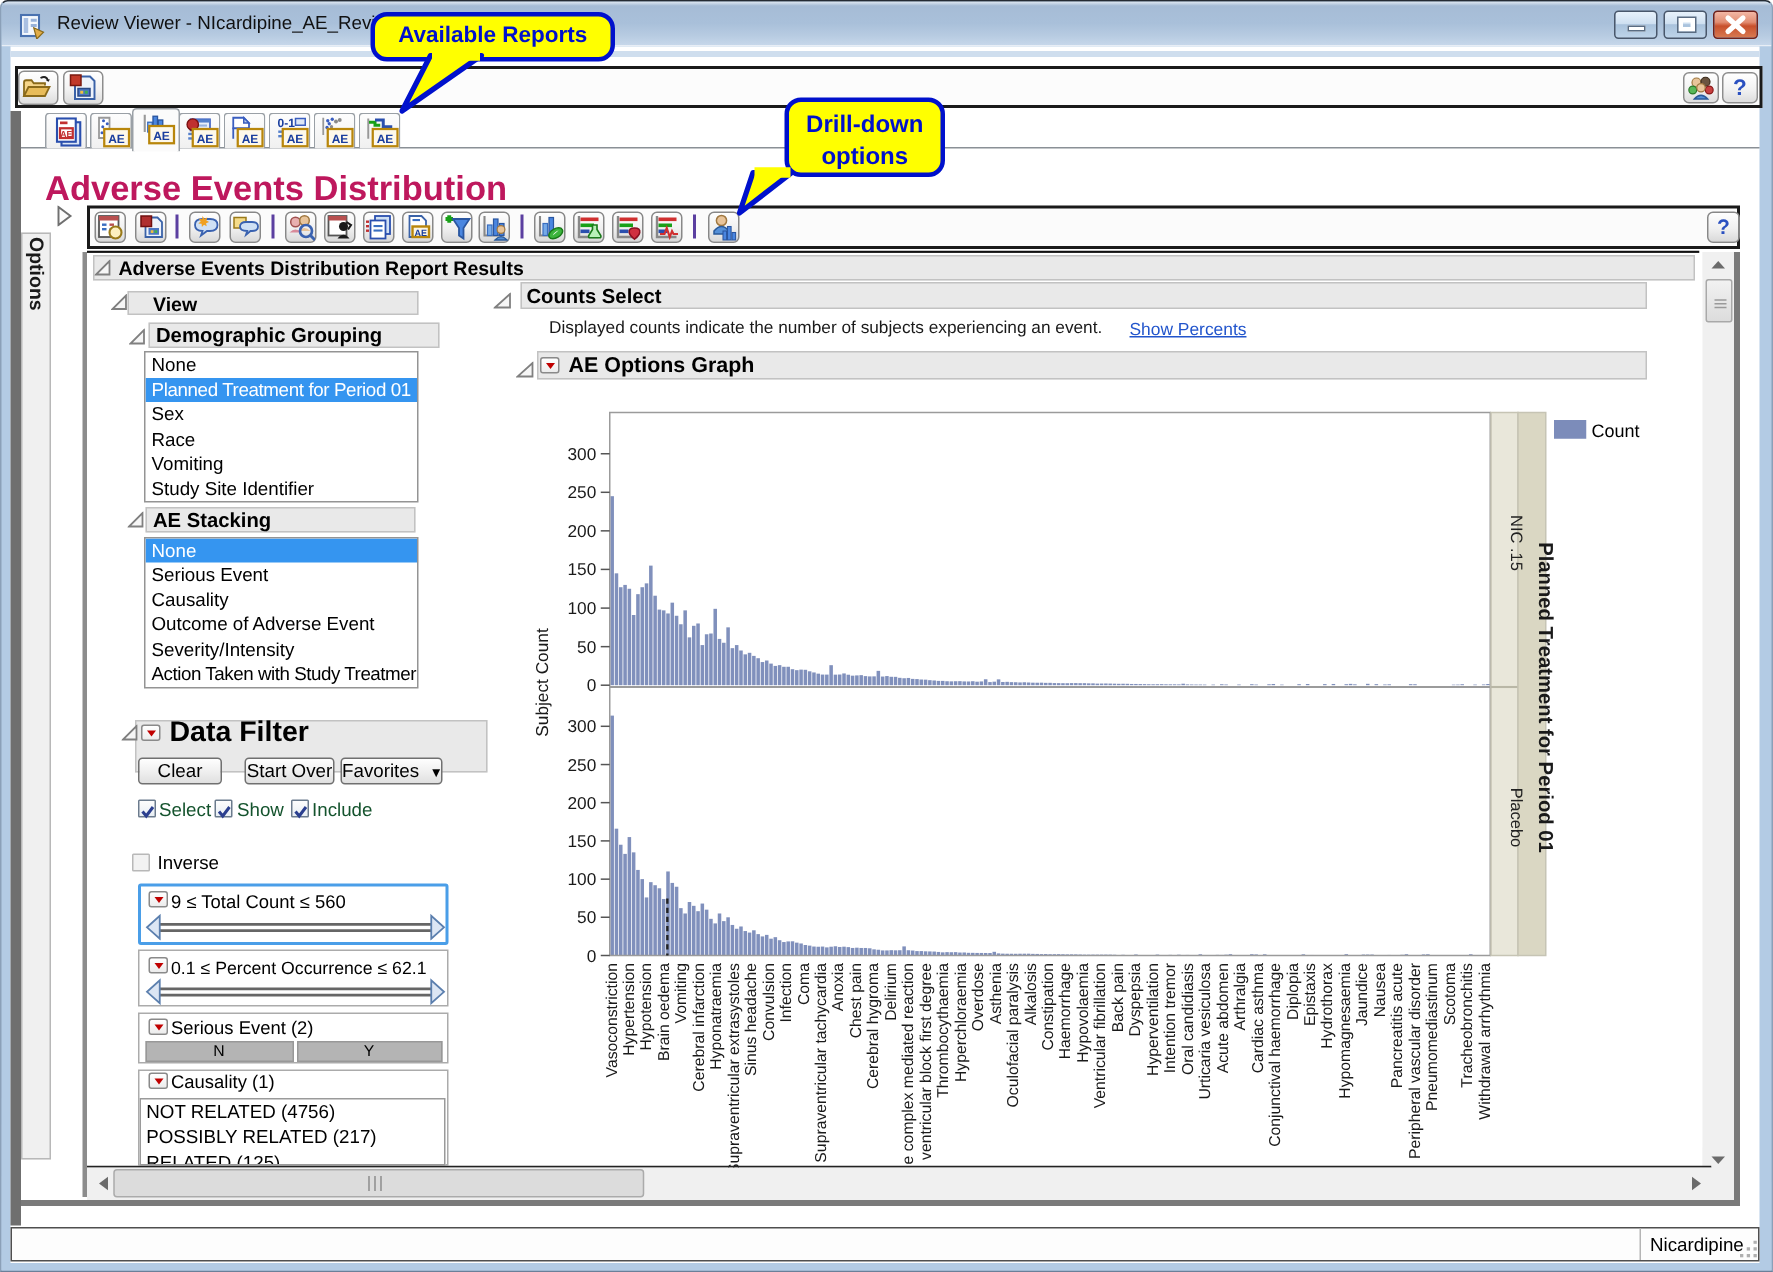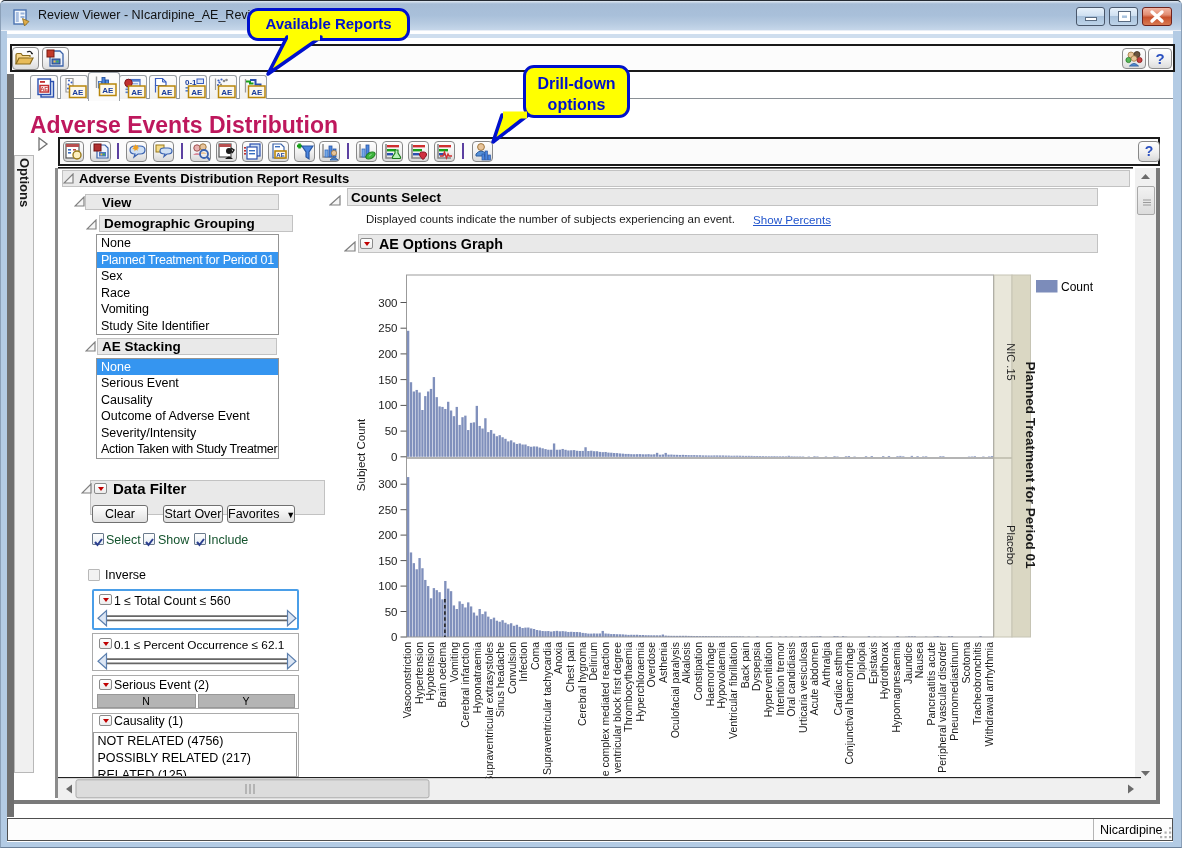--- a/index.html
+++ b/index.html
@@ -301,21 +301,21 @@
     <div>Serious Event</div>
     <div>Causality</div>
     <div>Outcome of Adverse Event</div>
     <div>Severity/Intensity</div>
     <div style="letter-spacing:-0.3px">Action Taken with Study Treatmer</div>
 </div>
 
 <svg class="abs" style="left:81px;top:483px;z-index:2" width="11" height="11">
     <path d="M1 10 L10 10 L10 1 Z" fill="#f6f6f6" stroke="#808080" stroke-width="1.2"></path>
   </svg>
-<div class="grpbar" style="left:90px;top:479.5px;width:235px;height:35px;font-size:15px;padding:0 0 0 22px;line-height:16px">Data Filter</div>
+<div class="grpbar" style="left:90px;top:479.5px;width:235px;height:35px;font-size:19px;padding:0 0 0 22px;line-height:16px">Data Filter</div>
 <div class="rtb" style="left:94px;top:482.5px"></div>
 <div class="btn" style="left:92px;top:505px;width:56px;line-height:16px">Clear</div>
 <div class="btn" style="left:163px;top:505px;width:60px;line-height:16px">Start Over</div>
 <div class="btn" style="left:227px;top:505px;width:68px;line-height:16px">Favorites&nbsp;&nbsp;<span style="font-size:9px">▼</span></div>
 <div class="cb" style="left:92px;top:533px"><svg width="11" height="11">
       <path d="M2 5 L4.5 8 L9 2" fill="none" stroke="#2b3f8f" stroke-width="2"></path>
     </svg></div>
 <div class="cbl" style="left:106px;top:533px">Select</div>
 <div class="cb" style="left:143px;top:533px"><svg width="11" height="11">
       <path d="M2 5 L4.5 8 L9 2" fill="none" stroke="#2b3f8f" stroke-width="2"></path>
@@ -323,21 +323,21 @@
 <div class="cbl" style="left:158px;top:533px">Show</div>
 <div class="cb" style="left:194px;top:533px"><svg width="11" height="11">
       <path d="M2 5 L4.5 8 L9 2" fill="none" stroke="#2b3f8f" stroke-width="2"></path>
     </svg></div>
 <div class="cbl" style="left:208px;top:533px">Include</div>
 <div class="cb" style="left:88px;top:569px;border-color:#b8b8b8;background:#f2f2f2"></div>
 <div class="cbl" style="left:105px;top:568px;color:#000000">Inverse</div>
 
 <div class="fbox" style="top:589px;height:41px;border:2px solid #4a9ee8;border-radius:2px"></div>
 <div class="rtb" style="left:99px;top:594px"></div>
-<div class="ftext" style="left:114px;top:593.5px;font-size:12.3px">1 ≤ Total Count ≤ 560</div>
+<div class="ftext" style="left:114px;top:593.5px;font-size:12.3px">9 ≤ Total Count ≤ 560</div>
 <svg class="abs" style="left:96px;top:609px;z-index:2" width="202" height="18">
     <line x1="10" y1="7.2" x2="192" y2="7.2" stroke="#666" stroke-width="1.8"></line>
     <line x1="10" y1="11.4" x2="192" y2="11.4" stroke="#666" stroke-width="1.8"></line>
     <path d="M10.5 1.5 L10.5 16.8 L2 9.2 Z" fill="#dce6f4" stroke="#5b7fae" stroke-width="1.2"></path>
     <path d="M191.5 1.5 L191.5 16.8 L200 9.2 Z" fill="#dce6f4" stroke="#5b7fae" stroke-width="1.2"></path>
   </svg>
 
 <div class="fbox" style="top:633px;height:38px"></div>
 <div class="rtb" style="left:99px;top:638px"></div>
 <div class="ftext" style="left:114px;top:638px;font-size:11.8px">0.1 ≤ Percent Occurrence ≤ 62.1</div>

